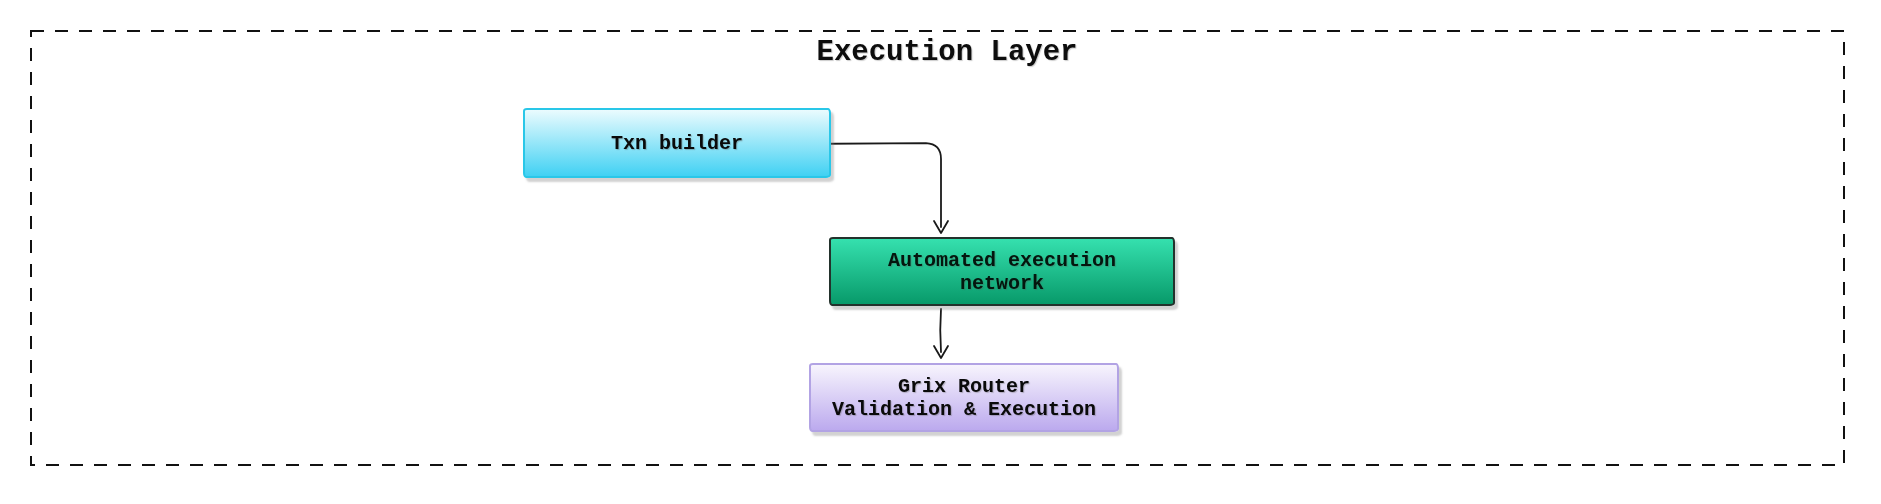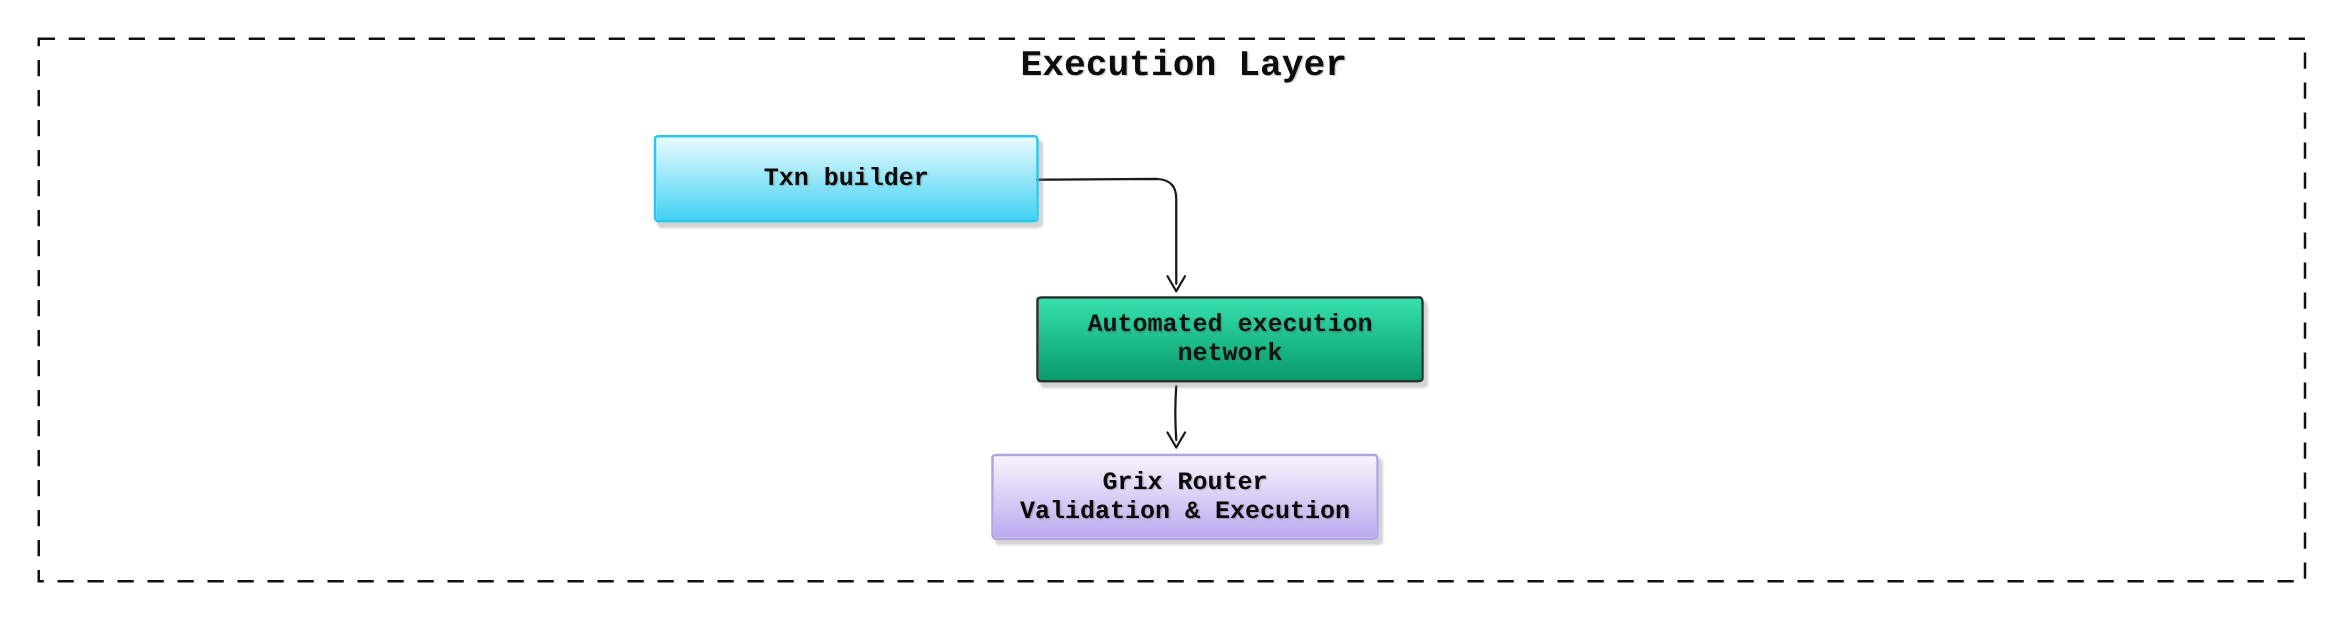--- a/index.html
+++ b/index.html
@@ -48,22 +48,22 @@
     color: #0a0a0a;
     border-radius: 4px 3px 5px 3px / 3px 5px 3px 5px;
     box-shadow: 3px 4px 2px rgba(125,125,125,0.35);
     margin-left: 41px;
   }
   .node-label {
     white-space: pre-line;
     text-shadow: 1px 1px 1px rgba(90,90,90,0.35);
   }
   .node-txn  { left: 482px; top: 108px; width: 308px; height: 70px; }
-  .node-auto { left: 788px; top: 237px; width: 310px; height: 69px; }
-  .node-grix { left: 752px; top: 363px; width: 310px; height: 69px; }
+  .node-auto { left: 788px; top: 237px; width: 346px; height: 69px; }
+  .node-grix { left: 768px; top: 363px; width: 310px; height: 69px; }
 </style>
 </head>
 <body>
 
 <div class="canvas">
 
   <svg class="overlay" viewBox="0 0 1881 504">
     <rect class="frame-stroke" x="31" y="31" width="1813" height="434" fill="none" stroke="#111111" stroke-width="2" stroke-dasharray="13 11"></rect>
     <path class="connector-stroke" d="M 791 144 L 926 143.2 Q 941 144 941 159 L 941 227" fill="none" stroke="#1a1a1a" stroke-width="1.8" stroke-linecap="round"></path>
     <path class="connector-stroke" d="M 934 221 L 941 233 L 948 221" fill="none" stroke="#1a1a1a" stroke-width="1.8" stroke-linecap="round" stroke-linejoin="round"></path>

